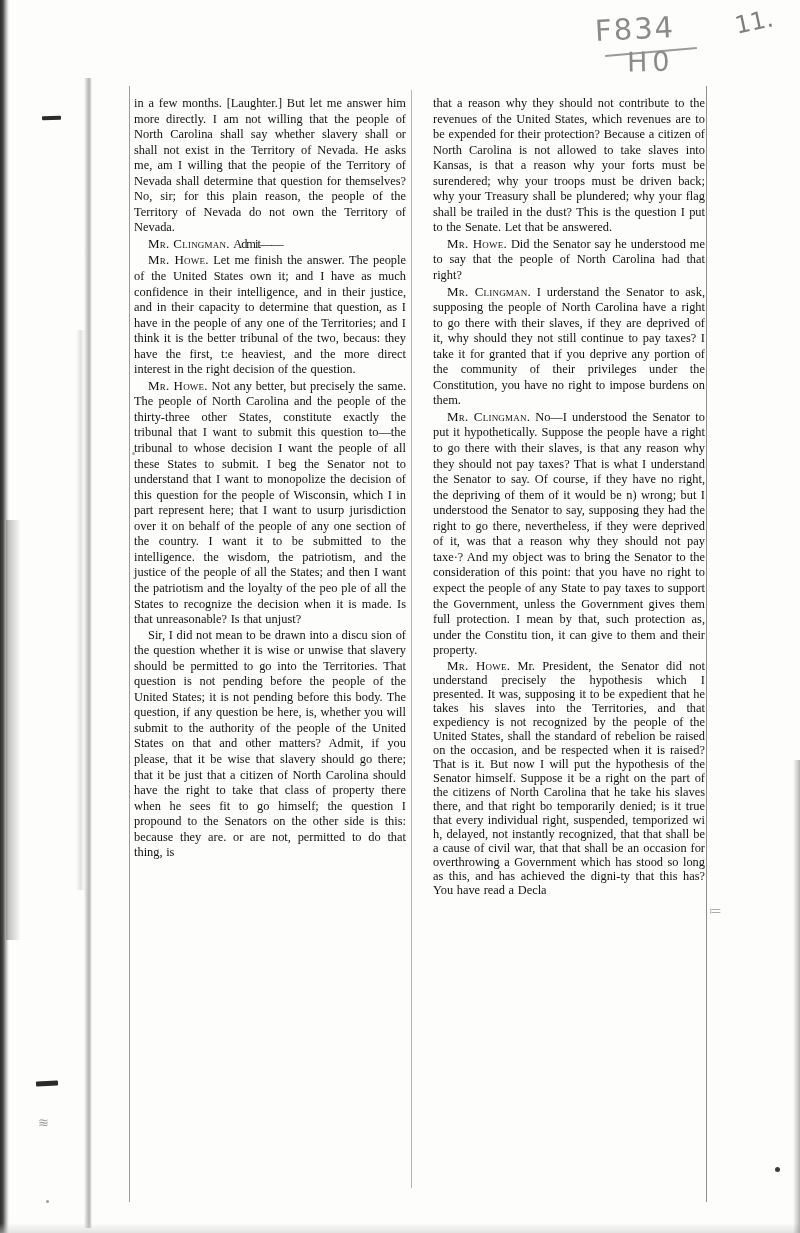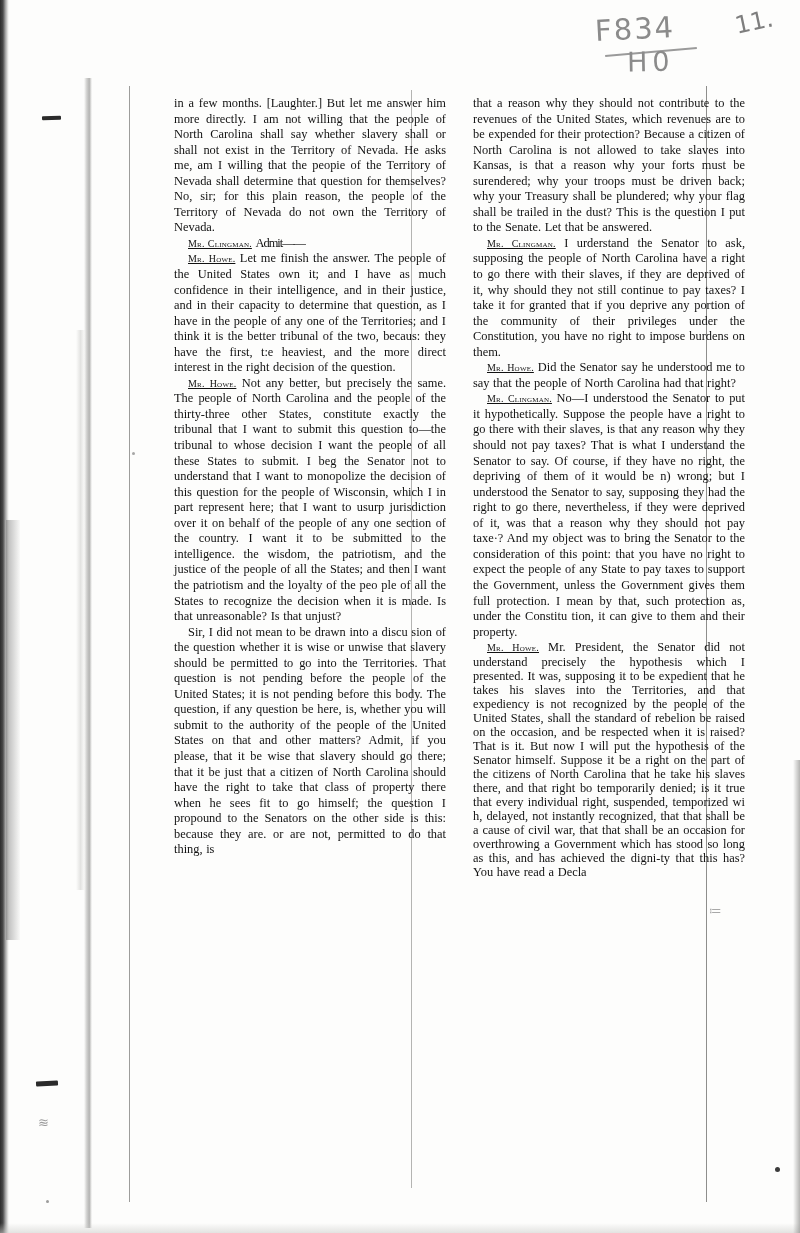--- a/index.html
+++ b/index.html
@@ -139,39 +139,37 @@
 
   .column {
     position: absolute;
     top: 10px;
     width: 272px;
     color: #111111;
     font-size: 12.4px;
     line-height: 15.55px;
     text-align: justify;
     text-justify: inter-word;
-    margin-left: 40px;
     -webkit-font-smoothing: none;
   }
   #col-left  { left: 4px; }
   #col-right { left: 303px; }
 
   .para {
     margin: 0;
     text-indent: 14px;
     word-spacing: .5px;
   }
   .para.cont { text-indent: 0; }
   .para.loose { line-height: 14px; }
 
   .spk {
     font-variant: small-caps;
-    font-size: 10px;
+    font-size: 13px;
     letter-spacing: .2px;
-    text-decoration: underline;
   }
   .dash-rule { letter-spacing: -1px; }
 </style>
 </head>
 <body>
 
 <div id="page">
 
   <div class="scan-edge-left"></div>
   <div class="scan-edge-left2"></div>
@@ -224,27 +222,27 @@
 
     </div>
 
     <div class="column" id="col-right">
 
       <p class="para cont">
         <span>that a reason why they should not contribute to the revenues of the United States, which revenues are to be expended for their protection? Because a citizen of North Carolina is not allowed to take slaves into Kansas, is that a reason why your forts must be surendered; why your troops must be driven back; why your Treasury shall be plundered; why your flag shall be trailed in the dust? This is the question I put to the Senate. Let that be answered.</span>
       </p>
 
       <p class="para">
+        <span class="spk">Mr. Howe.</span>
+        <span>Did the Senator say he understood me to say that the people of North Carolina had that right?</span>
+      </p>
+
+      <p class="para">
         <span class="spk">Mr. Clingman.</span>
         <span>I urderstand the Senator to ask, supposing the people of North Carolina have a right to go there with their slaves, if they are deprived of it, why should they not still continue to pay taxes? I take it for granted that if you deprive any portion of the community of their privileges under the Constitution, you have no right to impose burdens on them.</span>
-      </p>
-
-      <p class="para">
-        <span class="spk">Mr. Howe.</span>
-        <span>Did the Senator say he understood me to say that the people of North Carolina had that right?</span>
       </p>
 
       <p class="para">
         <span class="spk">Mr. Clingman.</span>
         <span>No—I understood the Senator to put it hypothetically. Suppose the people have a right to go there with their slaves, is that any reason why they should not pay taxes? That is what I understand the Senator to say. Of course, if they have no right, the depriving of them of it would be n) wrong; but I understood the Senator to say, supposing they had the right to go there, nevertheless, if they were deprived of it, was that a reason why they should not pay taxe·? And my object was to bring the Senator to the consideration of this point: that you have no right to expect the people of any State to pay taxes to support the Government, unless the Government gives them full protection. I mean by that, such protection as, under the Constitu tion, it can give to them and their property.</span>
       </p>
 
       <p class="para loose">
         <span class="spk">Mr. Howe.</span>
         <span>Mr. President, the Senator did not understand precisely the hypothesis which I presented. It was, supposing it to be expedient that he takes his slaves into the Territories, and that expediency is not recognized by the people of the United States, shall the standard of rebelion be raised on the occasion, and be respected when it is raised? That is it. But now I will put the hypothesis of the Senator himself. Suppose it be a right on the part of the citizens of North Carolina that he take his slaves there, and that right bo temporarily denied; is it true that every individual right, suspended, temporized wi h, delayed, not instantly recognized, that that shall be a cause of civil war, that that shall be an occasion for overthrowing a Government which has stood so long as this, and has achieved the digni-ty that this has? You have read a Decla</span>

